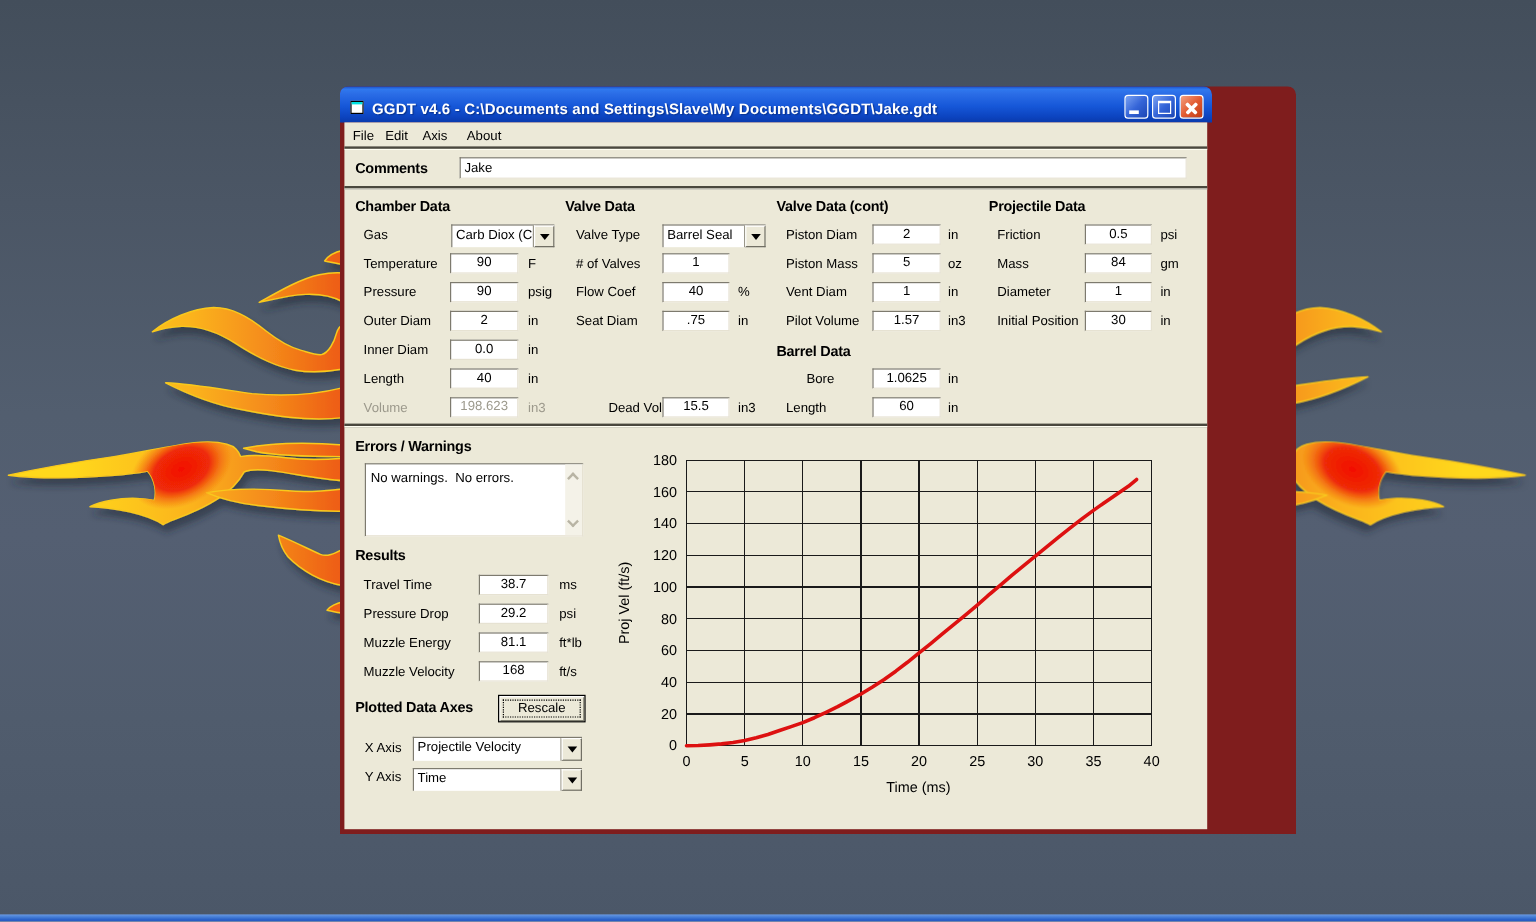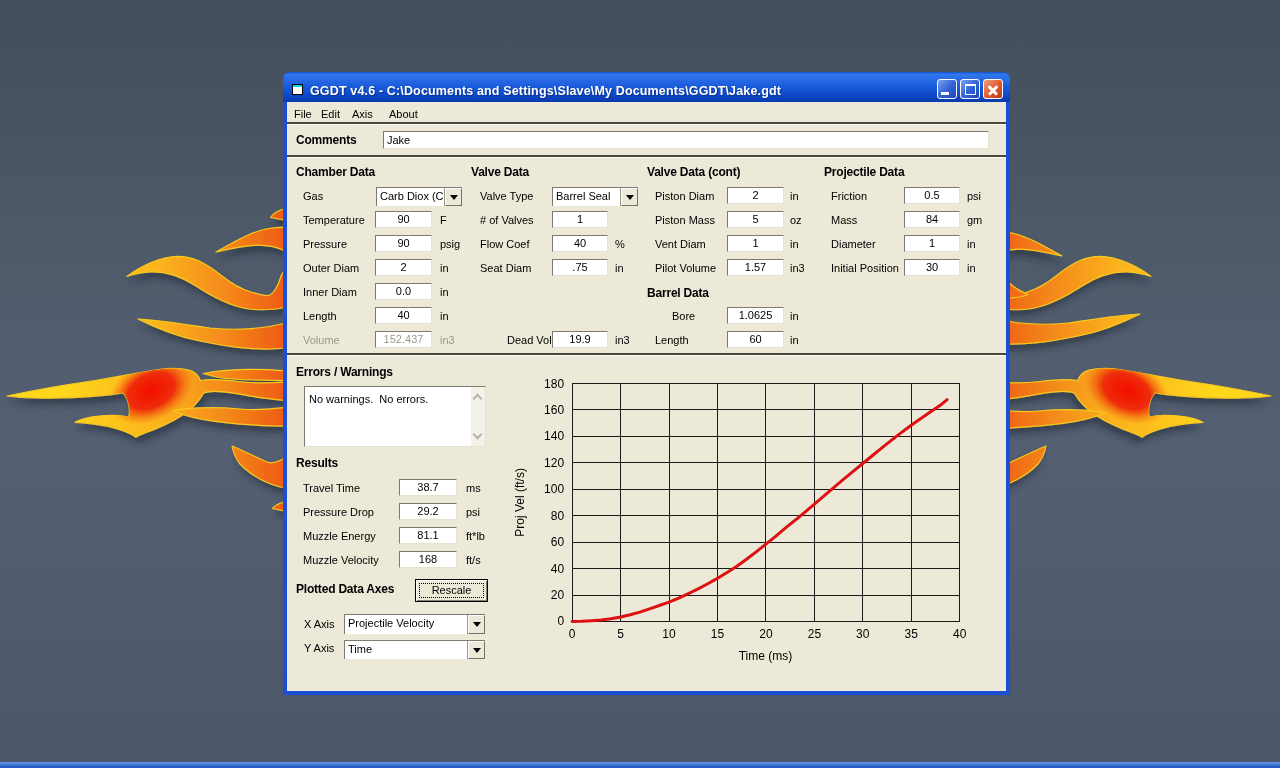--- a/index.html
+++ b/index.html
@@ -2,22 +2,22 @@
 <html><head>
 <meta charset="utf-8">
 <style>
 * { margin:0; padding:0; box-sizing:border-box; }
 html,body { width:1280px; height:768px; overflow:hidden; }
 body { font-family:"Liberation Sans", sans-serif; position:relative;
   background:linear-gradient(180deg,#434e5b 0%,#4b5665 22%,#525e6f 45%,#545f72 58%,#505c6d 78%,#4b5768 100%); }
 #taskbar { position:absolute; left:0; bottom:0; width:1280px; height:6px;
   background:linear-gradient(180deg,#6a99e2 0%,#477fd6 35%,#2b62c8 70%,#2458c0 100%); z-index:3; }
 #flames { position:absolute; left:0; top:0; z-index:1; }
-#win { position:absolute; left:283px; top:72px; width:727px; height:623px; z-index:2;
-  background:#1d4ed8; border-radius:7px 7px 0 0; }
+#win { position:absolute; left:283px; top:72px; width:797px; height:623px; z-index:2;
+  background:#7f1d1d; border-radius:7px 7px 0 0; }
 #titlebar { position:absolute; left:0; top:0; width:727px; height:30px; border-radius:7px 7px 0 0;
   background:linear-gradient(180deg,#1850c8 0%,#3078ee 8%,#2a6ce6 22%,#1657d8 55%,#0c44c0 84%,#0a3cb0 97%);
 }
 #titletext { position:absolute; left:27px; top:11.5px; color:#fff; font-size:12.5px; font-weight:bold;
   text-shadow:1px 1px 1px #09328e; white-space:nowrap; letter-spacing:0.15px;}
 #ticon { position:absolute; left:9px; top:12px; width:11px; height:11px; background:#fff; border:1px solid #000; }
 #ticon .bar { position:absolute; left:0; top:0; width:9px; height:2px; background:#00e0e0; }
 .tbtn { position:absolute; top:7px; width:20px; height:20px; border:1px solid #fff; border-radius:3px; }
 .tbtn.mn { left:654px; background:linear-gradient(135deg,#7aa2f2 0%,#3565d8 50%,#1c46b4 100%); }
 .tbtn.mx { left:677px; background:linear-gradient(135deg,#7aa2f2 0%,#3565d8 50%,#1c46b4 100%); }
@@ -149,38 +149,38 @@
     <div class="lbl" style="left:16px; top:160px;">Outer Diam</div>
     <div class="inp" style="left:88px; top:157px; width:57px; height:17px; line-height:15px;">2</div>
     <div class="lbl" style="left:153px; top:160px;">in</div>
     <div class="lbl" style="left:16px; top:184px;text-align:center;">Inner Diam</div>
     <div class="inp" style="left:88px; top:181px; width:57px; height:17px; line-height:15px;">0.0</div>
     <div class="lbl" style="left:153px; top:184px;">in</div>
     <div class="lbl" style="left:16px; top:208px;">Length</div>
     <div class="inp" style="left:88px; top:205px; width:57px; height:17px; line-height:15px;">40</div>
     <div class="lbl" style="left:153px; top:208px;">in</div>
     <div class="lbl gray" style="left:16px; top:232px;">Volume</div>
-    <div class="inp gray" style="left:88px; top:229px; width:57px; height:17px; line-height:15px;">152.437</div>
+    <div class="inp gray" style="left:88px; top:229px; width:57px; height:17px; line-height:15px;">198.623</div>
     <div class="lbl gray" style="left:153px; top:232px;">in3</div>
 
     <div class="lbl" style="left:193px; top:88px;">Valve Type</div>
     <div class="cmb" style="left:265px; top:85px; width:86px; height:19px;">
         <span class="tx">Barrel Seal</span>
         <span class="btn"></span>
       </div>
     <div class="lbl" style="left:193px; top:112px;"># of Valves</div>
     <div class="inp" style="left:265px; top:109px; width:56px; height:17px; line-height:15px;">1</div>
     <div class="lbl" style="left:193px; top:136px;">Flow Coef</div>
     <div class="inp" style="left:265px; top:133px; width:56px; height:17px; line-height:15px;">40</div>
     <div class="lbl" style="left:328px; top:136px;">%</div>
     <div class="lbl" style="left:193px; top:160px;">Seat Diam</div>
     <div class="inp" style="left:265px; top:157px; width:56px; height:17px; line-height:15px;">.75</div>
     <div class="lbl" style="left:328px; top:160px;">in</div>
     <div class="lbl" style="left:193px; top:232px;padding-left:27px;">Dead Volume</div>
-    <div class="inp" style="left:265px; top:229px; width:56px; height:17px; line-height:15px;">19.9</div>
+    <div class="inp" style="left:265px; top:229px; width:56px; height:17px; line-height:15px;">15.5</div>
     <div class="lbl" style="left:328px; top:232px;">in3</div>
 
     <div class="lbl" style="left:368px; top:88px;">Piston Diam</div>
     <div class="inp" style="left:440px; top:85px; width:57px; height:17px; line-height:15px;">2</div>
     <div class="lbl" style="left:503px; top:88px;">in</div>
     <div class="lbl" style="left:368px; top:112px;">Piston Mass</div>
     <div class="inp" style="left:440px; top:109px; width:57px; height:17px; line-height:15px;">5</div>
     <div class="lbl" style="left:503px; top:112px;">oz</div>
     <div class="lbl" style="left:368px; top:136px;">Vent Diam</div>
     <div class="inp" style="left:440px; top:133px; width:57px; height:17px; line-height:15px;">1</div>

